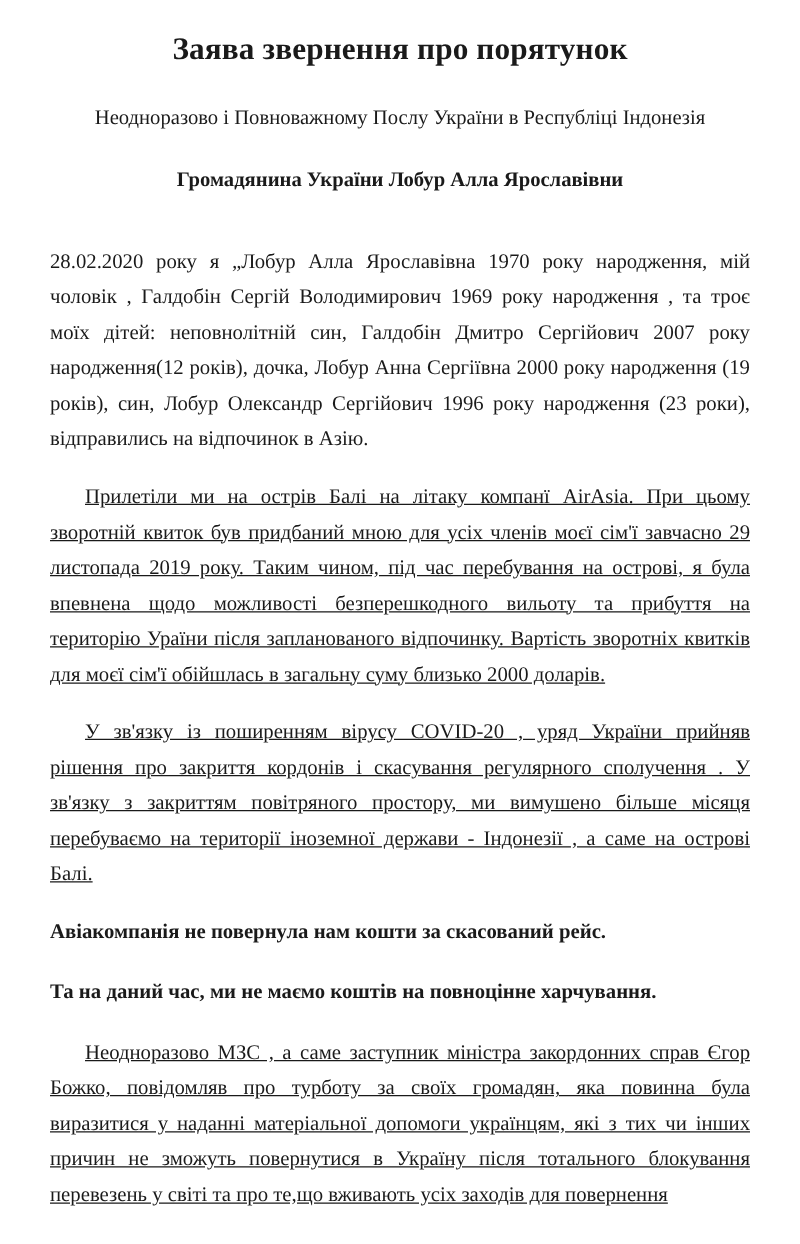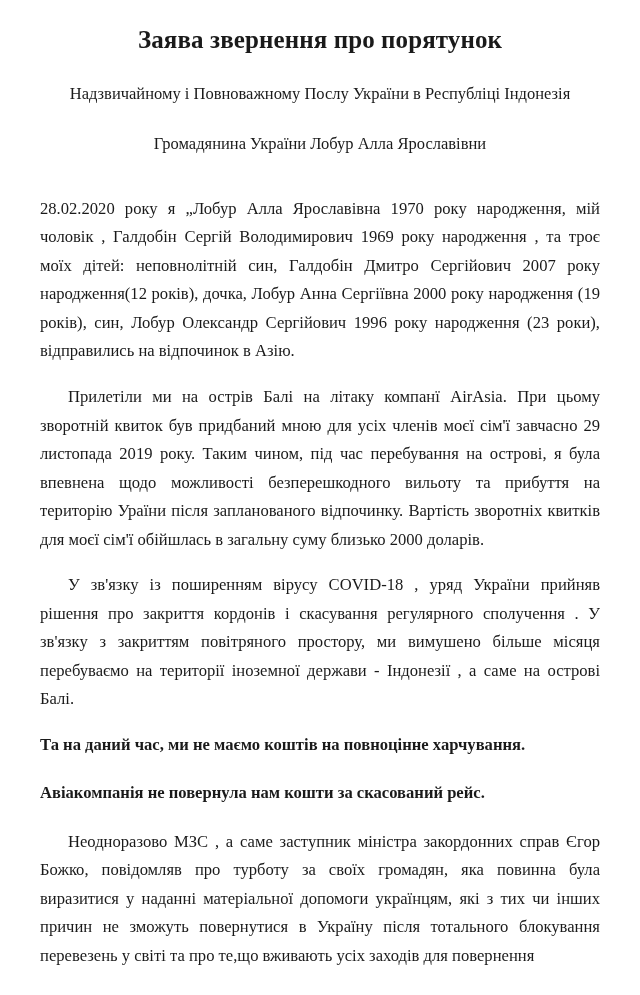--- a/index.html
+++ b/index.html
@@ -31,65 +31,66 @@
   }
   .addressee {
     text-align: center;
     font-size: 16.5px;
     line-height: 1.35;
     margin: 28px 0 0 0;
   }
   .from-line {
     text-align: center;
     font-size: 16.5px;
-    font-weight: normal;
+    font-weight: bold;
     line-height: 1.35;
     margin: 27px 0 0 0;
   }
   .body-block {
     margin-top: 40px;
   }
   p.para {
     font-size: 16.6px;
     line-height: 1.72;
     margin: 12px 0 17px 0;
     text-align: justify;
     text-justify: inter-word;
   }
   p.para.indent {
     text-indent: 28px;
+    text-decoration: underline;
   }
   p.para.bold {
     font-weight: bold;
     text-indent: 0;
     margin-bottom: 20px;
   }
   p.para.nomargin {
     margin-bottom: 0;
   }
 </style>
 </head>
 <body>
 
 <div class="page">
 
   <h1 class="doc-title">Заява звернення про порятунок</h1>
 
-  <div class="addressee">Надзвичайному і Повноважному Послу України в Республіці Індонезія</div>
+  <div class="addressee">Неодноразово і Повноважному Послу України в Республіці Індонезія</div>
 
   <div class="from-line">Громадянина України Лобур Алла Ярославівни</div>
 
   <div class="body-block">
     <p class="para">28.02.2020 року я „Лобур Алла Ярославівна 1970 року народження, мій чоловік , Галдобін Сергій Володимирович 1969 року народження , та троє моїх дітей: неповнолітній син, Галдобін Дмитро Сергійович 2007 року народження(12 років), дочка, Лобур Анна Сергіївна 2000 року народження (19 років), син, Лобур Олександр Сергійович 1996 року народження (23 роки), відправились на відпочинок в Азію.</p>
 
     <p class="para indent">Прилетіли ми на острів Балі на літаку компанї AirAsia. При цьому зворотній квиток був придбаний мною для усіх членів моєї сім'ї завчасно 29 листопада 2019 року. Таким чином, під час перебування на острові, я була впевнена щодо можливості безперешкодного вильоту та прибуття на територію Ураїни після запланованого відпочинку. Вартість зворотніх квитків для моєї сім'ї обійшлась в загальну суму близько 2000 доларів.</p>
 
-    <p class="para indent">У зв'язку із поширенням вірусу COVID-18 , уряд України прийняв рішення про закриття кордонів і скасування регулярного сполучення . У зв'язку з закриттям повітряного простору, ми вимушено більше місяця перебуваємо на території іноземної держави - Індонезії , а саме на острові Балі.</p>
+    <p class="para indent">У зв'язку із поширенням вірусу COVID-20 , уряд України прийняв рішення про закриття кордонів і скасування регулярного сполучення . У зв'язку з закриттям повітряного простору, ми вимушено більше місяця перебуваємо на території іноземної держави - Індонезії , а саме на острові Балі.</p>
 
 
+    <p class="para bold">Авіакомпанія не повернула нам кошти за скасований рейс.</p>
+
     <p class="para bold">Та на даний час, ми не маємо коштів на повноцінне харчування.</p>
-
-    <p class="para bold">Авіакомпанія не повернула нам кошти за скасований рейс.</p>
 
     <p class="para indent nomargin">Неодноразово МЗС , а саме заступник міністра закордонних справ Єгор Божко, повідомляв про турботу за своїх громадян, яка повинна була виразитися у наданні матеріальної допомоги українцям, які з тих чи інших причин не зможуть повернутися в Україну після тотального блокування перевезень у світі та про те,що вживають усіх заходів для повернення</p>
   </div>
 
 </div>
 
 </body></html>

